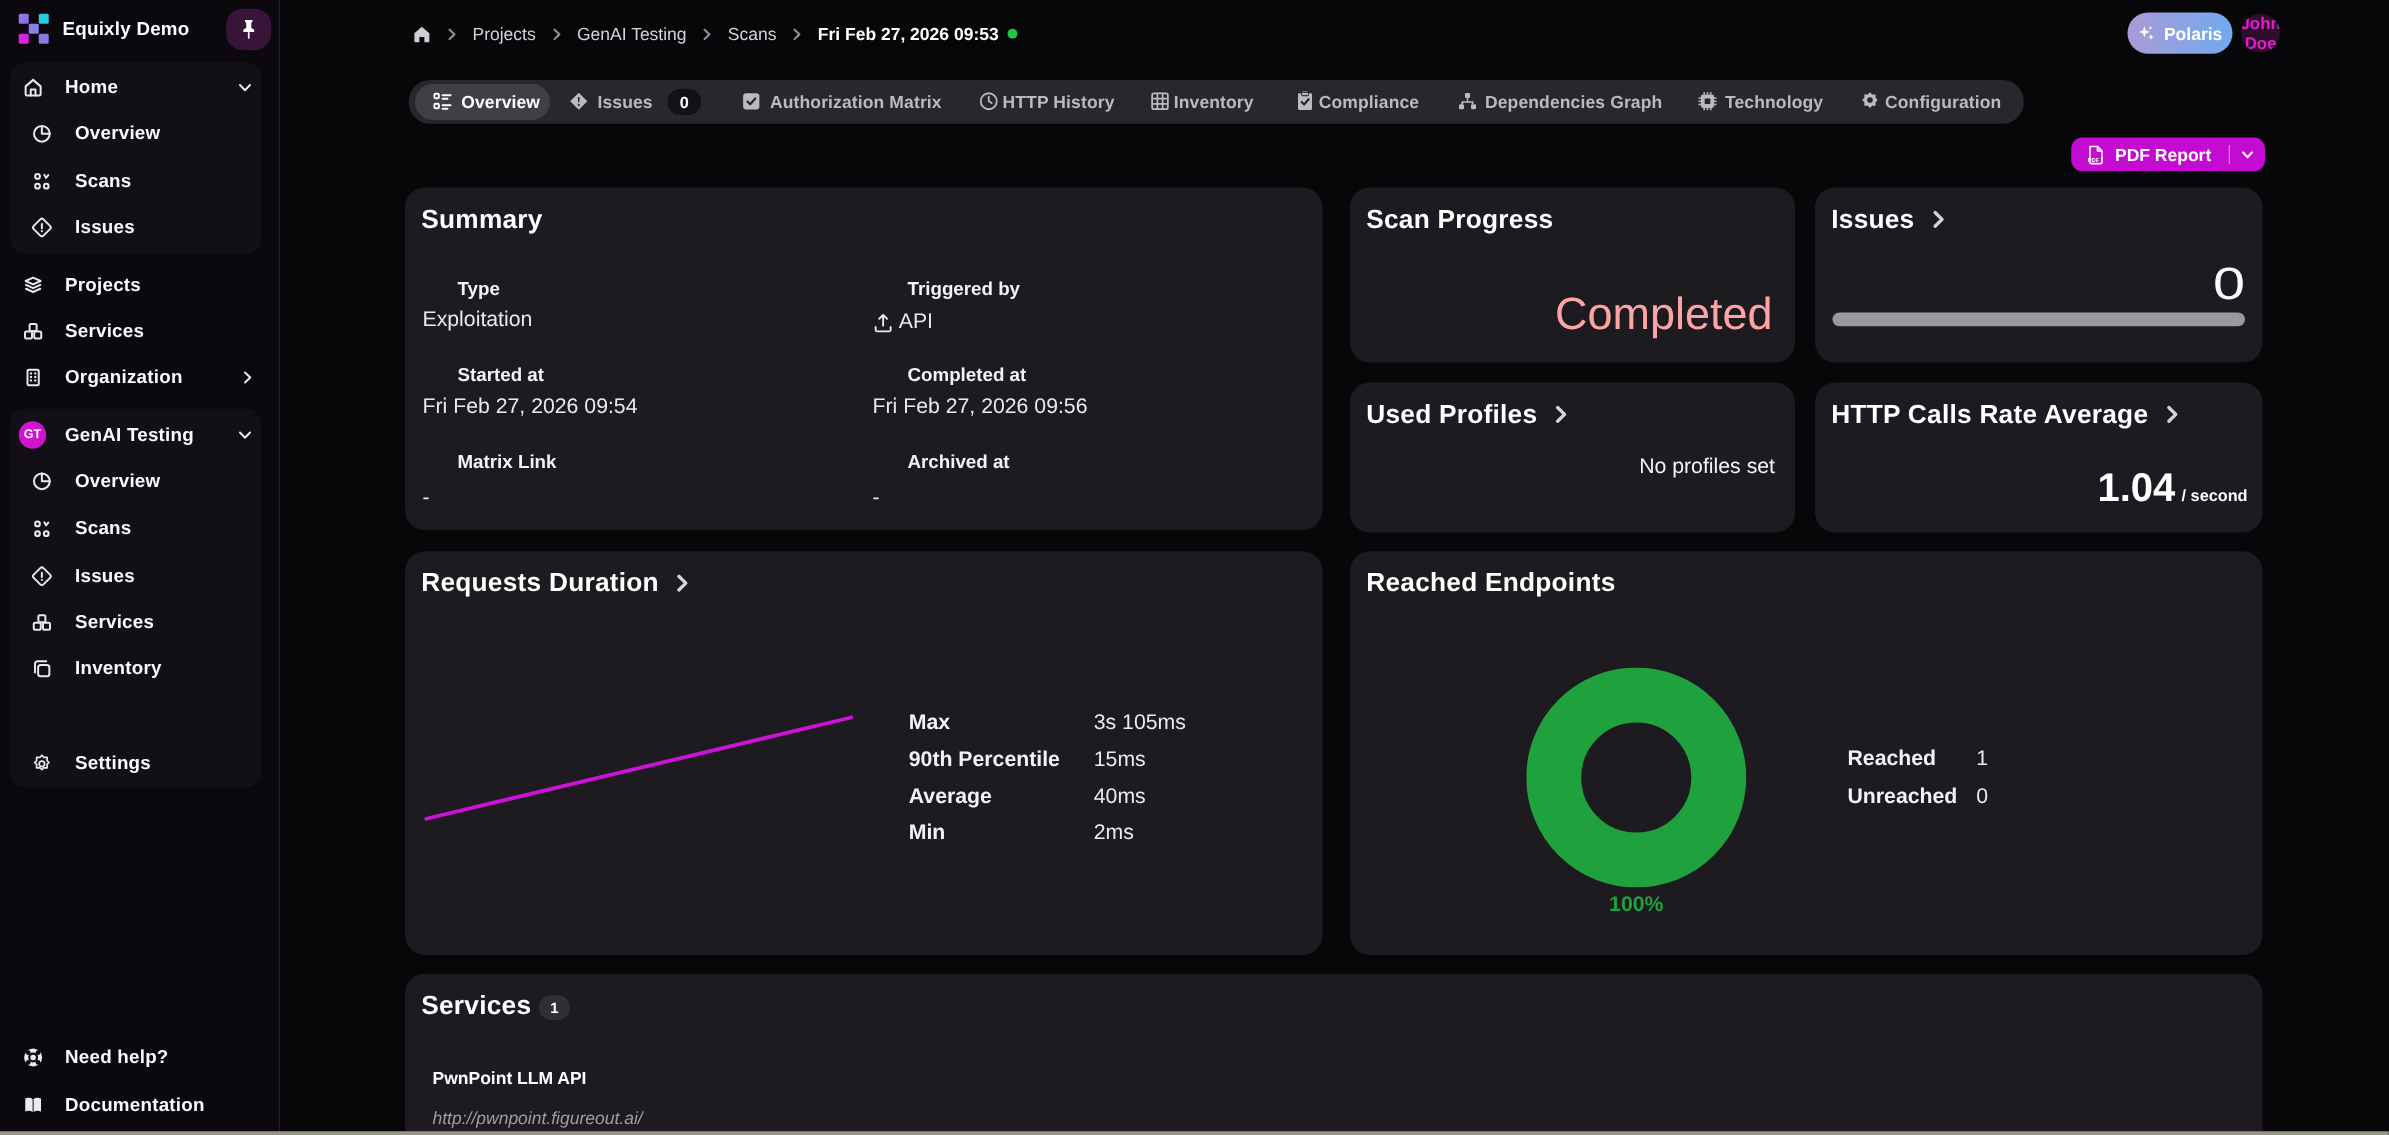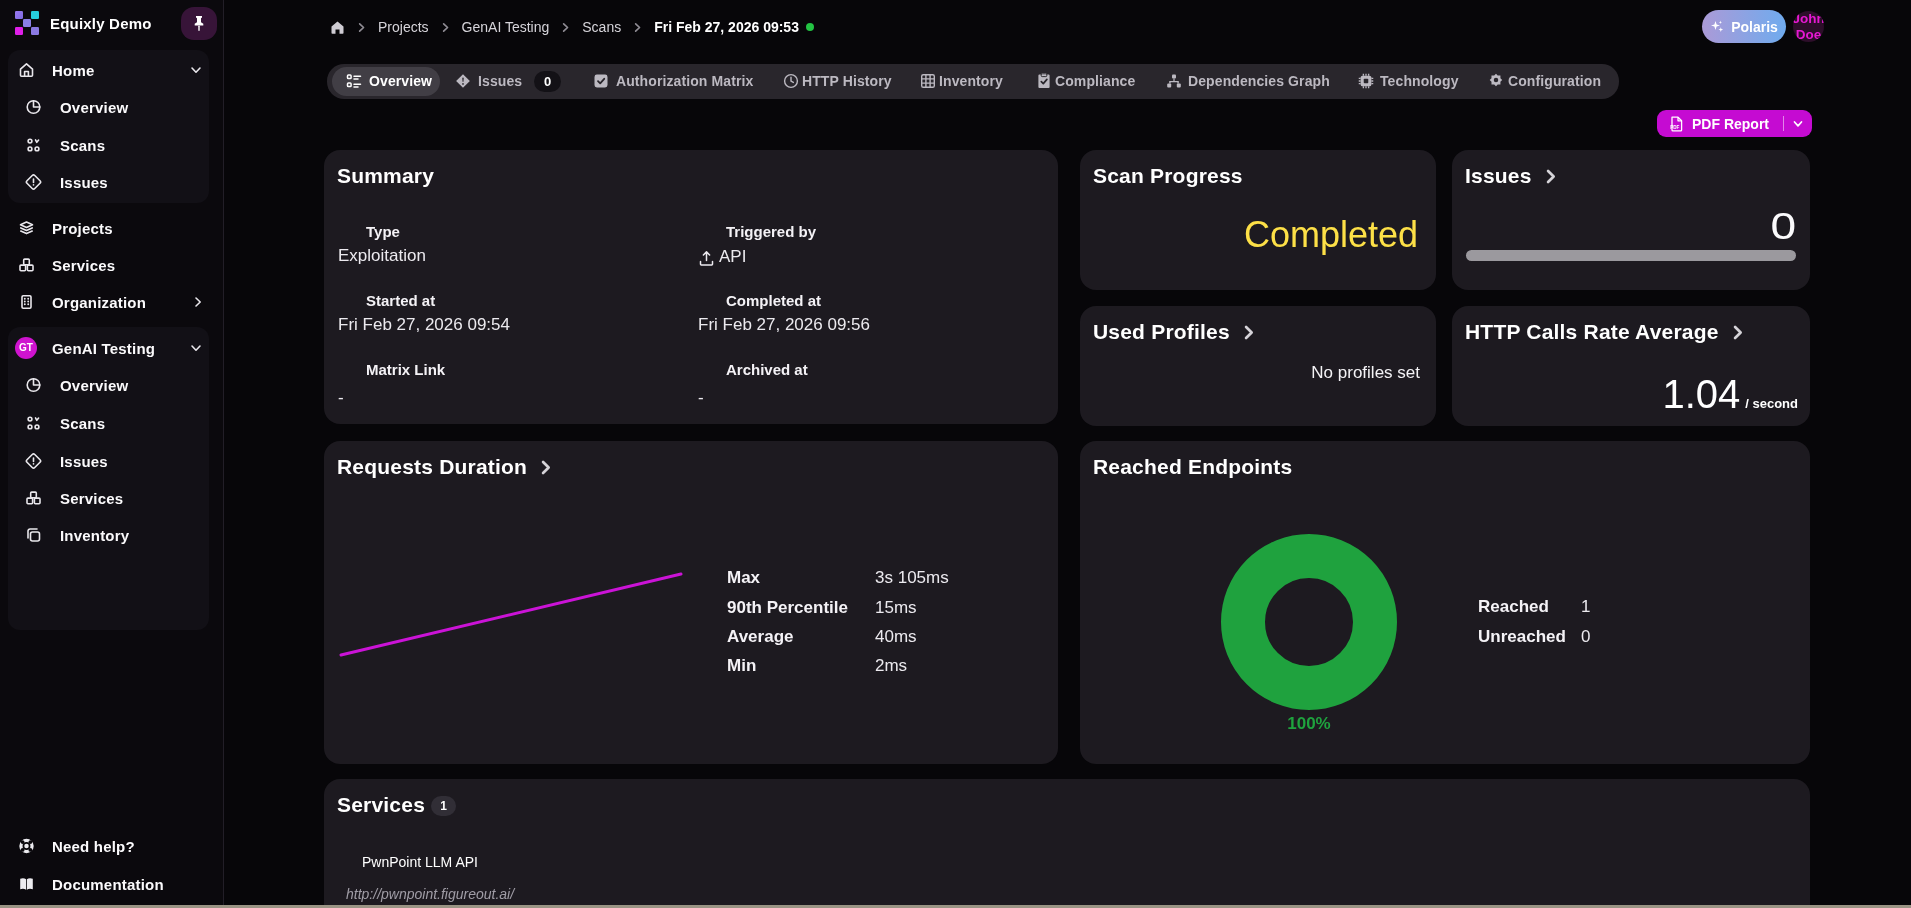--- a/index.html
+++ b/index.html
@@ -162,20 +162,27 @@
         </svg>
       <div class="lbl">Services</div>
     </div>
     <div class="srow sub" style="top:189px">
       <svg class="ic lin" viewBox="0 0 17 17">
           <rect x="5.5" y="5.5" width="9" height="9" rx="2"></rect>
           <path d="M3 11.5 V4.5 a2 2 0 0 1 2-2 h7"></path>
         </svg>
       <div class="lbl">Inventory</div>
     </div>
+    <div class="srow sub" style="top:265px">
+      <svg class="ic lin" viewBox="0 0 17 17">
+          <path d="M8.5 1.8l1.5 1.5h2.7v2.7l1.5 1.5-1.5 1.5v2.7h-2.7l-1.5 1.5-1.5-1.5H4.3V9l-1.5-1.5L4.3 6V3.3H7z" stroke-width="1.4"></path>
+          <circle cx="8.5" cy="8.5" r="2.2" stroke-width="1.4"></circle>
+        </svg>
+      <div class="lbl">Settings</div>
+    </div>
   </div>
 
   <div class="srow" style="top:827px">
     <svg class="ic" viewBox="0 0 17 17">
         <circle cx="8.5" cy="8.5" r="7.2" fill="#ecebef"></circle>
         <g fill="#0b090d">
           <circle cx="4.6" cy="4.6" r="1.9"></circle>
           <circle cx="12.4" cy="4.6" r="1.9"></circle>
           <circle cx="4.6" cy="12.4" r="1.9"></circle>
           <circle cx="12.4" cy="12.4" r="1.9"></circle>
@@ -322,21 +329,21 @@
     <div class="klabel" style="left:374px;top:142px">Completed at</div>
     <div class="kval" style="left:374px;top:165px">Fri Feb 27, 2026 09:56</div>
     <div class="klabel" style="left:14px;top:211px">Matrix Link</div>
     <div class="kval" style="left:14px;top:238px">-</div>
     <div class="klabel" style="left:374px;top:211px">Archived at</div>
     <div class="kval" style="left:374px;top:238px">-</div>
   </div>
 
   <div class="card" style="left:1080px;top:150px;width:356px;height:140px">
     <div class="ctitle" style="left:13px;top:14px">Scan Progress</div>
-    <div class="abs" style="right:18px;top:64px;font-size:36px;color:#fde047">Completed</div>
+    <div class="abs" style="right:18px;top:80px;font-size:36px;color:#fca5a5">Completed</div>
   </div>
 
   <div class="card" style="left:1452px;top:150px;width:358px;height:140px">
     <div class="ctitle" style="left:13px;top:14px">Issues<svg class="chevlg" viewBox="0 0 14 14">
           <path d="M5 2.5 9.6 7 5 11.5"></path>
         </svg></div>
     <div class="abs" style="right:14px;top:56px;font-size:36px;color:#fbfafc;transform:scaleX(1.28);transform-origin:right center">0</div>
     <div class="abs" style="left:14px;right:14px;top:100px;height:11px;border-radius:6px;background:#9b999e"></div>
   </div>
 
@@ -345,21 +352,21 @@
           <path d="M5 2.5 9.6 7 5 11.5"></path>
         </svg></div>
     <div class="abs" style="right:16px;top:57px;font-size:17px;color:#f4f3f6">No profiles set</div>
   </div>
 
   <div class="card" style="left:1452px;top:306px;width:358px;height:120px">
     <div class="ctitle" style="left:13px;top:14px">HTTP Calls Rate Average<svg class="chevlg" viewBox="0 0 14 14">
           <path d="M5 2.5 9.6 7 5 11.5"></path>
         </svg></div>
     <div class="abs" style="right:12px;top:66px;display:flex;align-items:baseline">
-      <span style="font-size:40px;font-weight:normal">1.04</span>
+      <span style="font-size:32px;font-weight:bold">1.04</span>
       <span style="font-size:13px;font-weight:bold;margin-left:5px">/ second</span>
     </div>
   </div>
 
   <div class="card" style="left:324px;top:441px;width:734px;height:323px">
     <div class="ctitle" style="left:13px;top:14px">Requests Duration<svg class="chevlg" viewBox="0 0 14 14">
           <path d="M5 2.5 9.6 7 5 11.5"></path>
         </svg></div>
     <svg class="abs" style="left:0;top:0" width="734" height="323">
       <line x1="17" y1="214" x2="357" y2="133" stroke="#cb13d7" stroke-width="3" stroke-linecap="round"></line>
@@ -382,17 +389,17 @@
     <div class="abs" style="left:189px;top:273px;width:80px;text-align:center;font-size:17px;font-weight:bold;color:#1fa23e">100%</div>
     <div class="klabel" style="left:370px;top:156px;font-size:17px">Reached</div>
     <div class="kval" style="left:501px;top:156px">1</div>
     <div class="klabel" style="left:370px;top:186px;font-size:17px">Unreached</div>
     <div class="kval" style="left:501px;top:186px">0</div>
   </div>
 
   <div class="card" style="left:324px;top:779px;width:1486px;height:260px">
     <div class="ctitle" style="left:13px;top:14px">Services</div>
     <div class="abs" style="left:107px;top:17px;min-width:25px;height:20px;border-radius:10px;background:#312e36;display:flex;align-items:center;justify-content:center;font-size:12px;font-weight:bold">1</div>
-    <div class="abs" style="left:38px;top:75px;font-size:14px;font-weight:normal">PwnPoint LLM API</div>
+    <div class="abs" style="left:22px;top:75px;font-size:14px;font-weight:bold">PwnPoint LLM API</div>
     <div class="abs" style="left:22px;top:107px;font-size:14px;font-style:italic;color:#a09da6">http://pwnpoint.figureout.ai/</div>
   </div>
 </div>
 <div style="position:absolute;left:0;right:0;bottom:0;height:3px;background:#9a9484"></div>
 
 </body></html>

